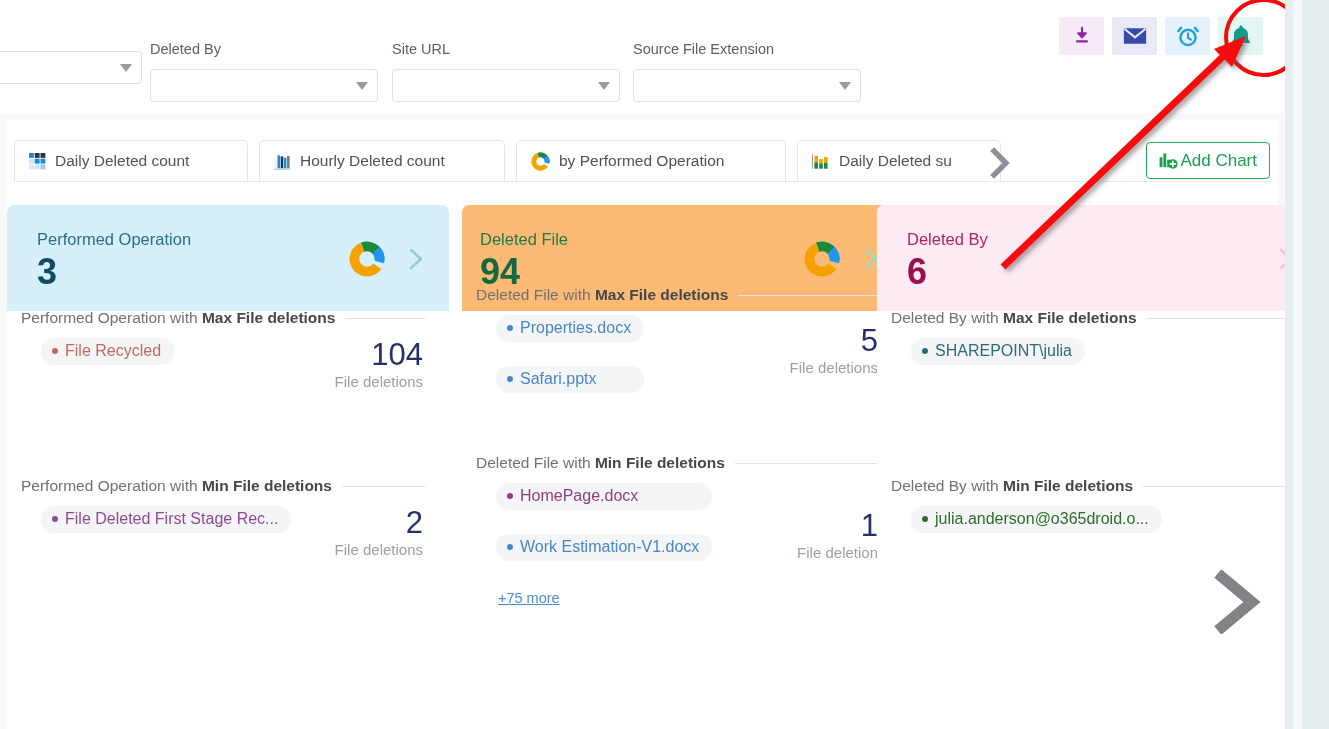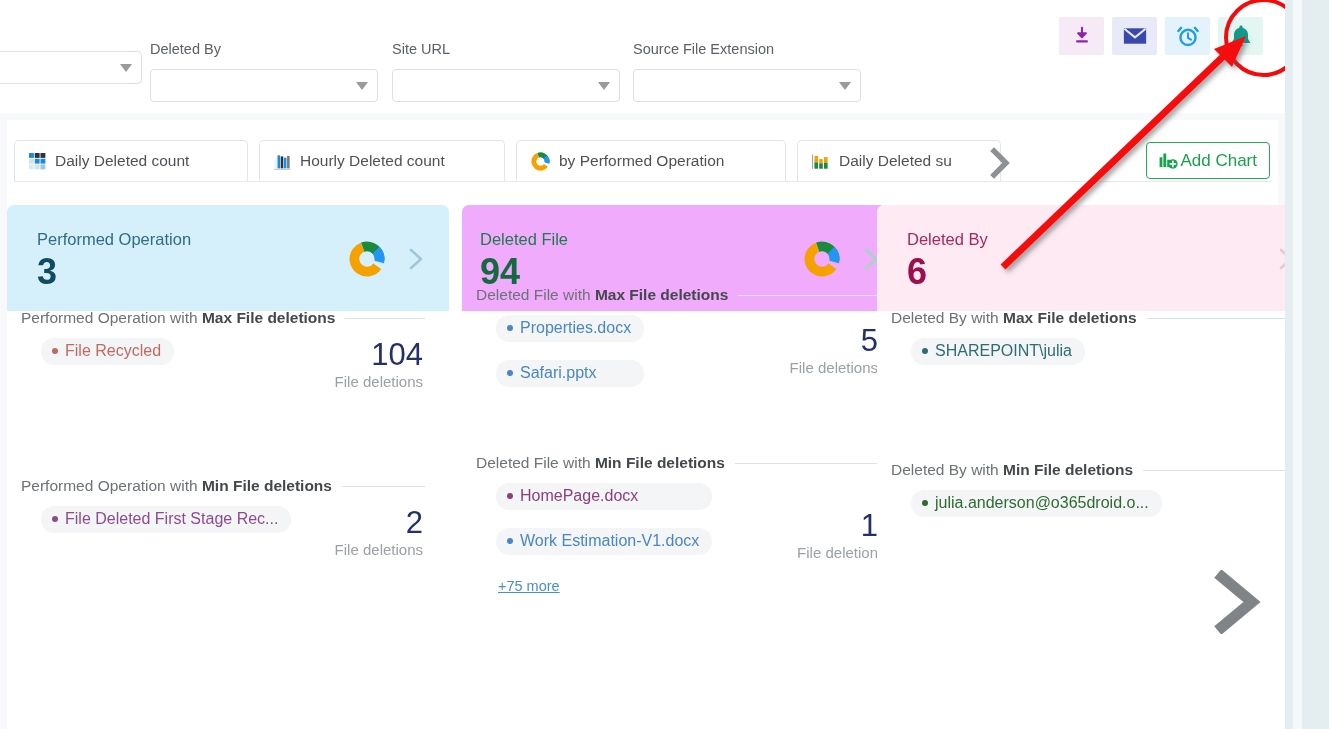--- a/index.html
+++ b/index.html
@@ -150,38 +150,38 @@
   .card-head-value { font-size: 36px; font-weight: bold; line-height: 42px; margin-top: 2px; }
   .donut { position: absolute; right: 64px; top: 36px; width: 36px; height: 36px; }
   .card-chevron {
     position: absolute; right: 22px; top: 42px;
     width: 22px; height: 24px; cursor: pointer;
   }
 
   .card-blue  .card-head { background: #d5f0fb; }
   .card-blue  .card-head-title { color: #2e6c87; }
   .card-blue  .card-head-value { color: #0f4b63; }
-  .card-green .card-head { background: #f0abfc; padding-left: 18px; }
+  .card-green .card-head { background: #fdba74; padding-left: 18px; }
   .card-green .card-head-title { color: #1f7a4d; }
   .card-green .card-head-value { color: #14693e; }
   .card-pink  .card-head { background: #fdeaf3; }
   .card-pink  .card-head-title { color: #a8275f; }
   .card-pink  .card-head-value { color: #9c0f4e; }
 
   .section { position: absolute; left: 0; width: 442px; padding: 0 24px 0 14px; }
   .section-title-row { display: flex; align-items: center; gap: 10px; }
   .section-title { font-size: 15.5px; color: #6d7277; white-space: nowrap; }
   .section-title b { color: #44484c; font-weight: bold; }
   .section-rule { flex: 1; height: 1px; background: #dfe2e5; min-width: 10px; }
 
   .section-body {
     margin-top: 11px;
     display: flex; align-items: flex-start; justify-content: space-between;
   }
-  .chips { display: flex; flex-direction: column; gap: 18px; padding-left: 20px; }
+  .chips { display: flex; flex-direction: column; gap: 24px; padding-left: 20px; }
   .chip {
     display: inline-flex; align-items: center; gap: 7px;
     background: #f4f5f7;
     border-radius: 13px;
     padding: 4px 13px 5px 11px;
     font-size: 16px;
     max-width: 300px;
     white-space: nowrap;
     cursor: pointer;
   }
@@ -500,21 +500,21 @@
                     <span style="color:#2d6d72;">SHAREPOINT\julia</span>
                   </span>
                 </div>
                 <div class="metric">
                   <div class="metric-num"></div>
                   <div class="metric-unit">F</div>
                 </div>
               </div>
             </div>
 
-            <div class="section" style="top:256px;">
+            <div class="section" style="top:272px;">
               <div class="section-title-row">
                 <div class="section-title">
                   <span>Deleted By with </span><b>Min File deletions</b>
                 </div>
                 <div class="section-rule"></div>
               </div>
               <div class="section-body">
                 <div class="chips">
                   <span class="chip">
                     <span class="dot" style="background:#2f6b2f;"></span>

